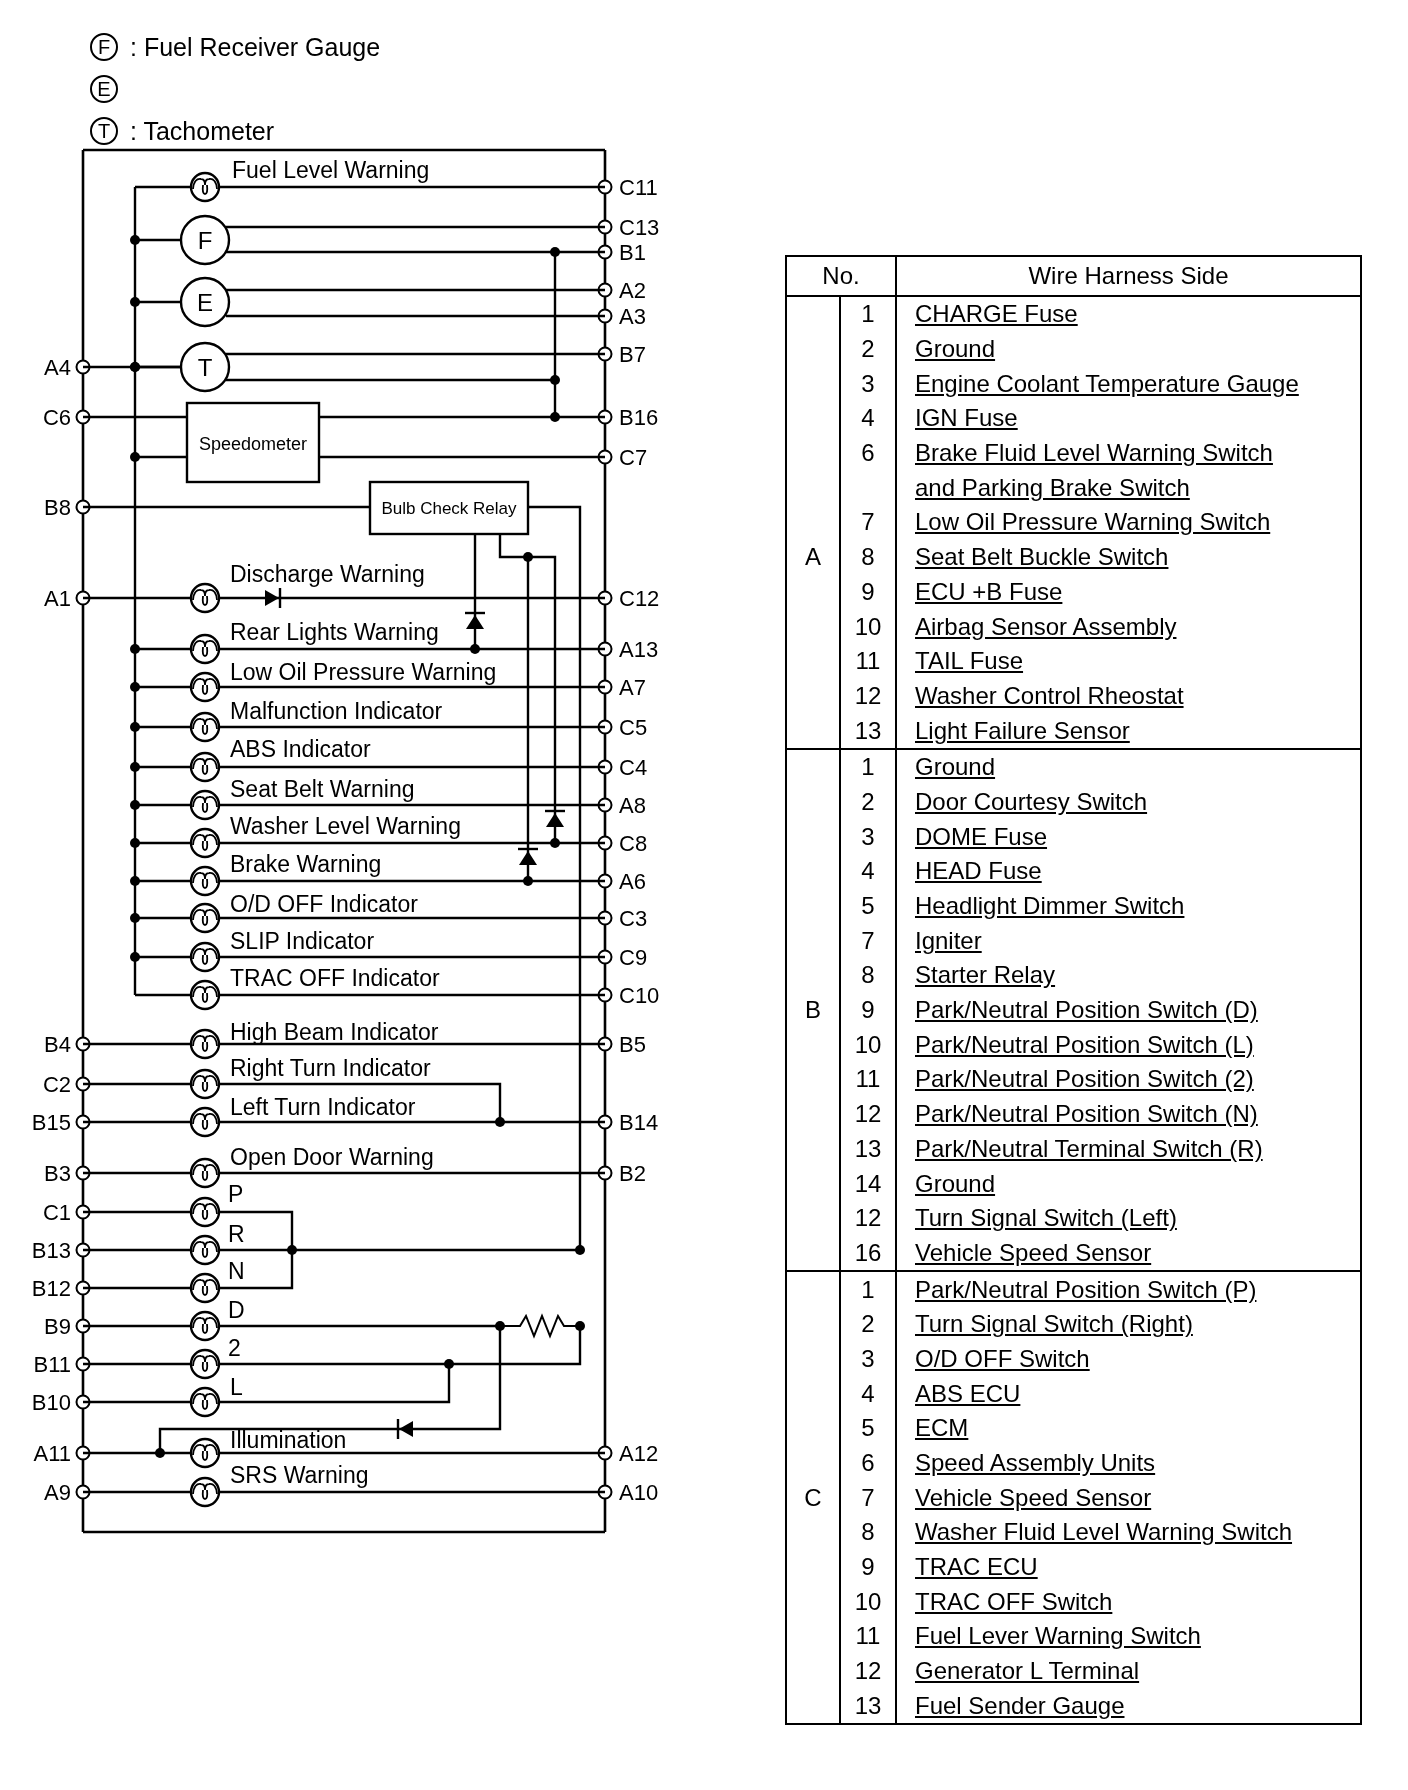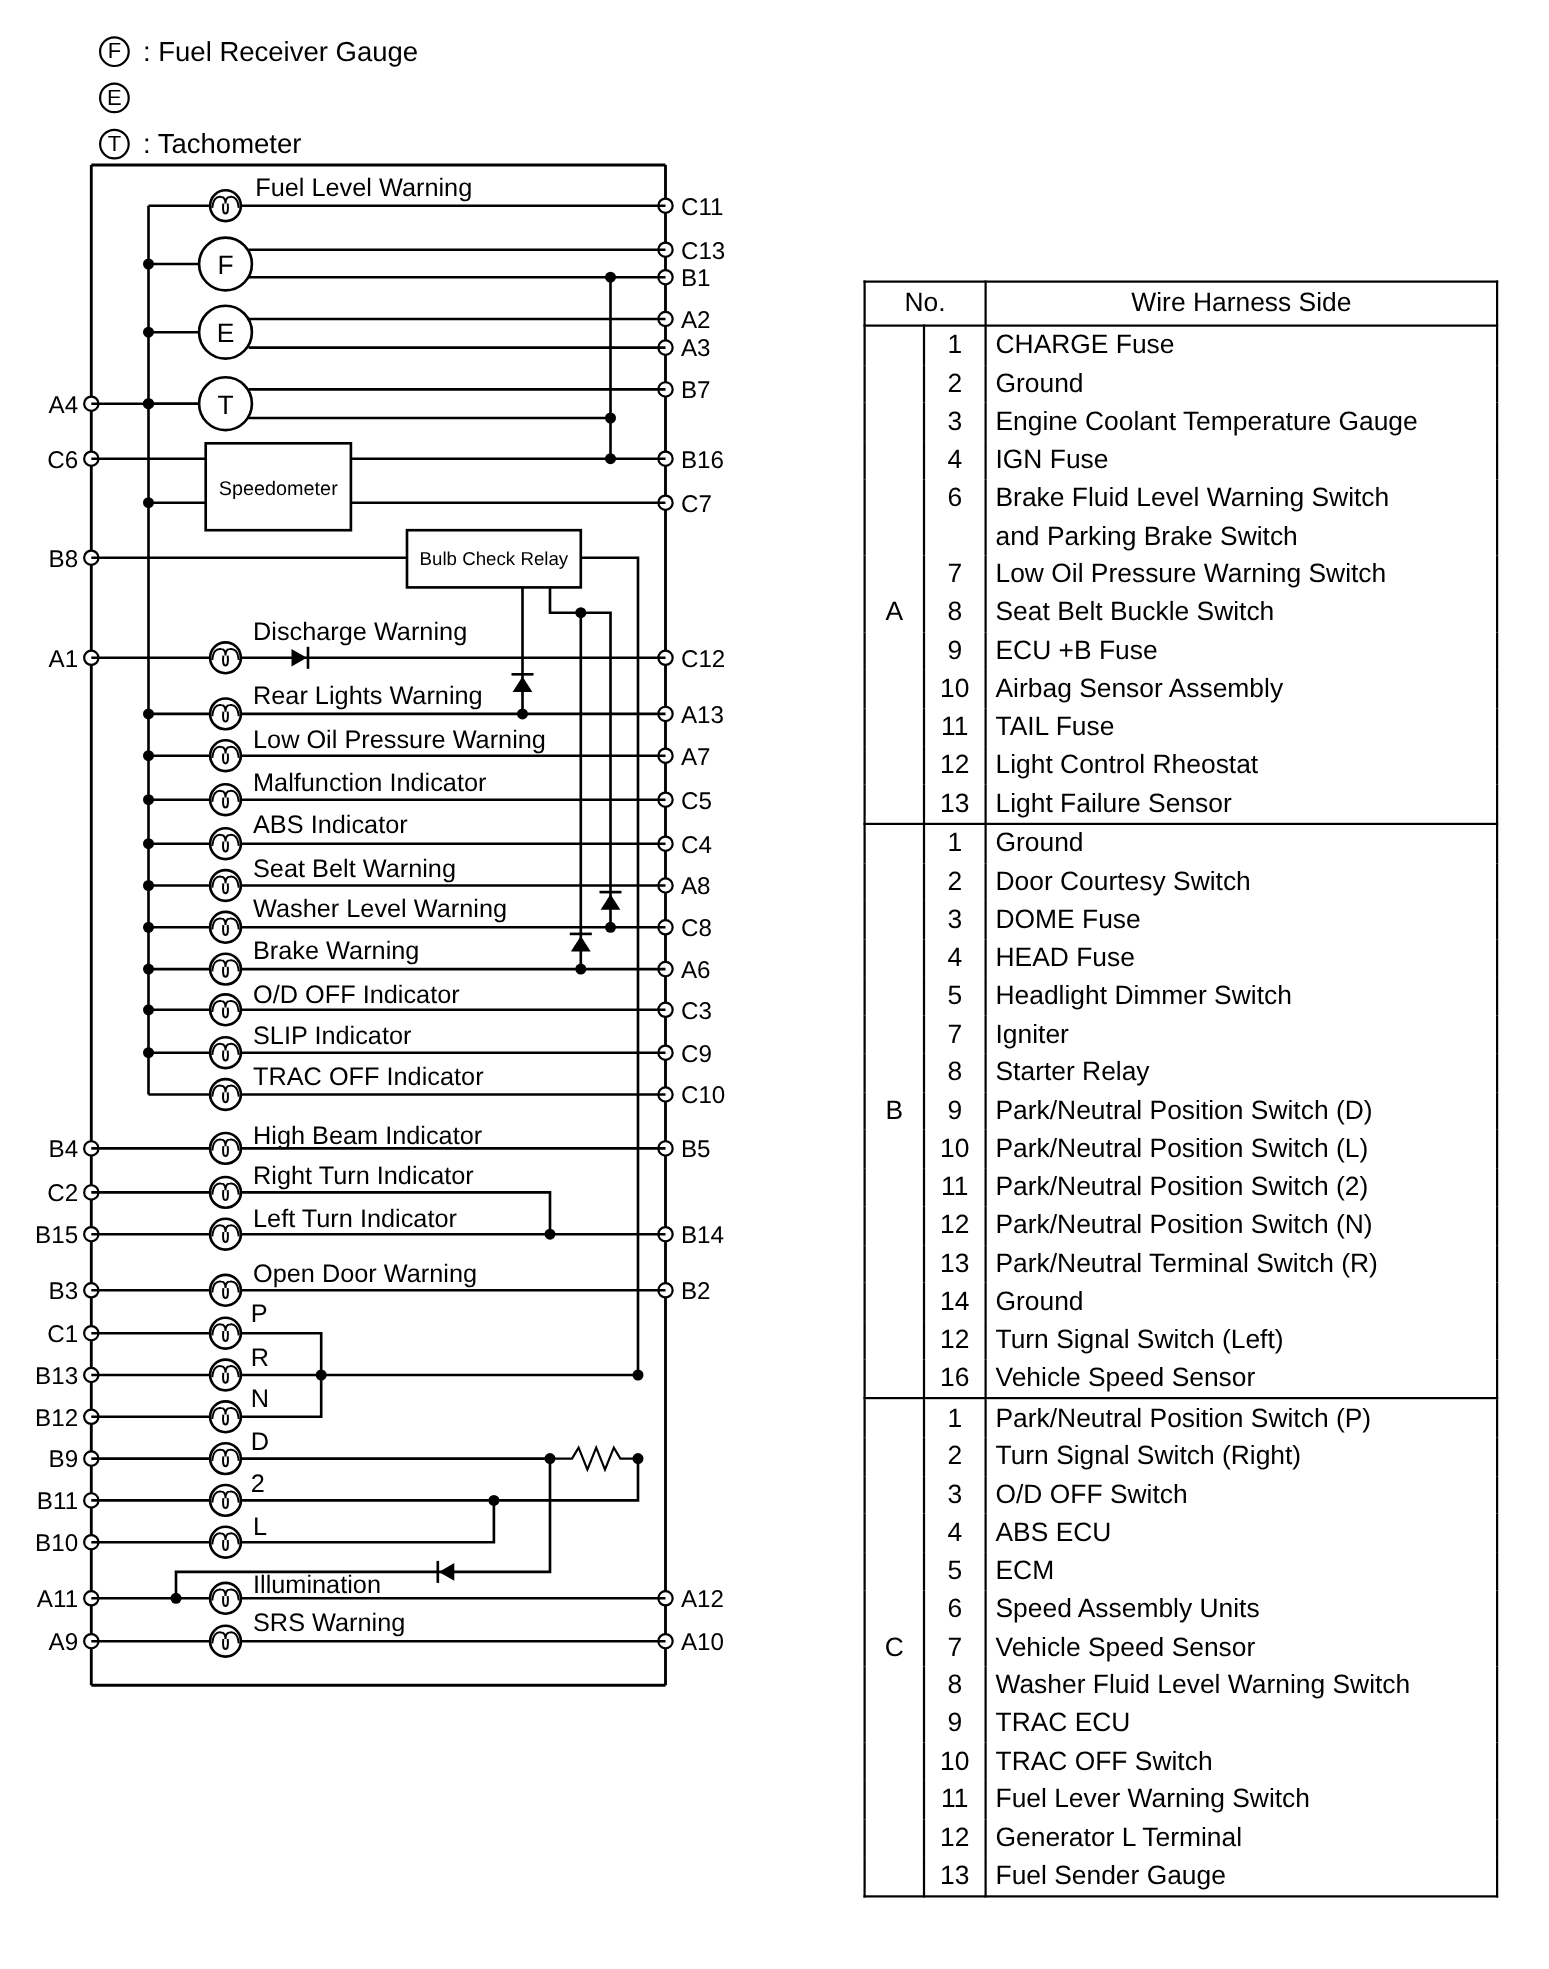--- a/index.html
+++ b/index.html
@@ -12,21 +12,21 @@
                 font-size: 20px; box-sizing: border-box; margin-right: 12px; }
   #diagram { position: absolute; left: 0; top: 0; }
   #diagram text { font-family: "Liberation Sans", sans-serif; fill: #000; }
   .tbl { position: absolute; left: 785px; top: 255px; width: 577px;
          border-collapse: collapse; font-size: 24px; }
   .tbl th { font-weight: normal; height: 36px; border: 2px solid #000; }
   .tbl td { height: 34.7px; padding: 0; line-height: 1; vertical-align: middle; }
   .tbl td.grp { width: 52px; text-align: center; border-left: 2px solid #000;
                 border-right: 2px solid #000; }
   .tbl td.num { width: 54px; text-align: center; border-right: 2px solid #000; }
-  .tbl td.desc { padding-left: 8px; border-right: 2px solid #000; white-space: nowrap; }
+  .tbl td.desc { padding-left: 18px; border-right: 2px solid #000; white-space: nowrap; text-decoration: underline; }
   .tbl tr.sec-end td { border-bottom: 2px solid #000; }
 </style>
 </head>
 <body>
 
 <div class="legend">
   <div class="legend-row">
     <span class="legend-sym">F</span>
     <span>: Fuel Receiver Gauge</span>
   </div>
@@ -351,21 +351,21 @@
         <td class="desc">Airbag Sensor Assembly</td>
       </tr>
       <tr>
         <td class="grp"></td>
         <td class="num">11</td>
         <td class="desc">TAIL Fuse</td>
       </tr>
       <tr>
         <td class="grp"></td>
         <td class="num">12</td>
-        <td class="desc">Light Control Rheostat</td>
+        <td class="desc">Washer Control Rheostat</td>
       </tr>
       <tr class="sec-end">
         <td class="grp"></td>
         <td class="num">13</td>
         <td class="desc">Light Failure Sensor</td>
       </tr>
       <tr>
         <td class="grp"></td>
         <td class="num">1</td>
         <td class="desc">Ground</td>

